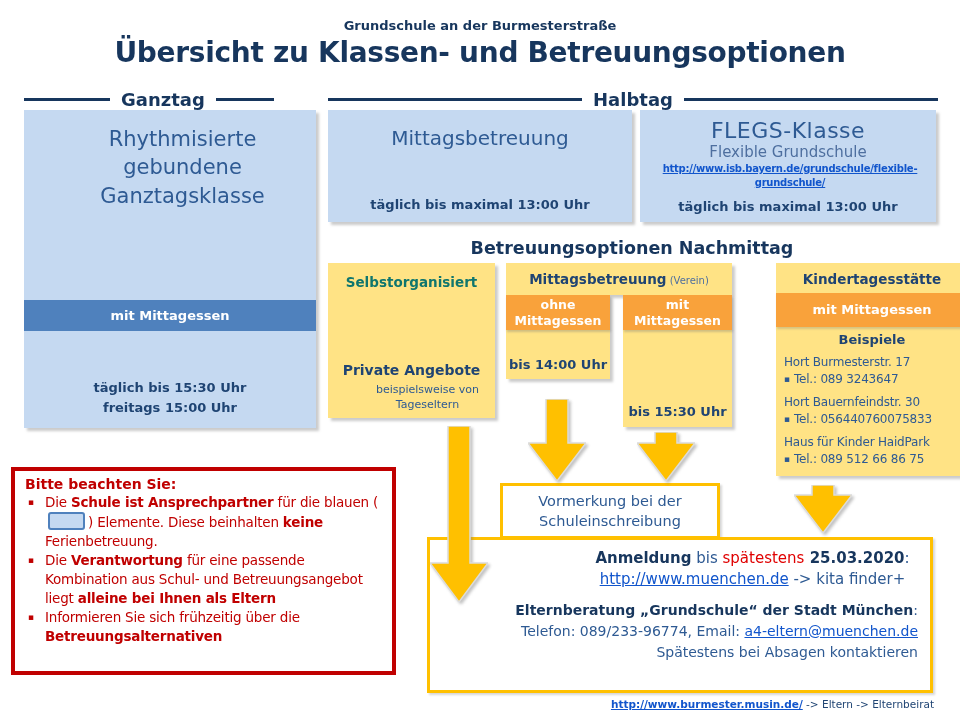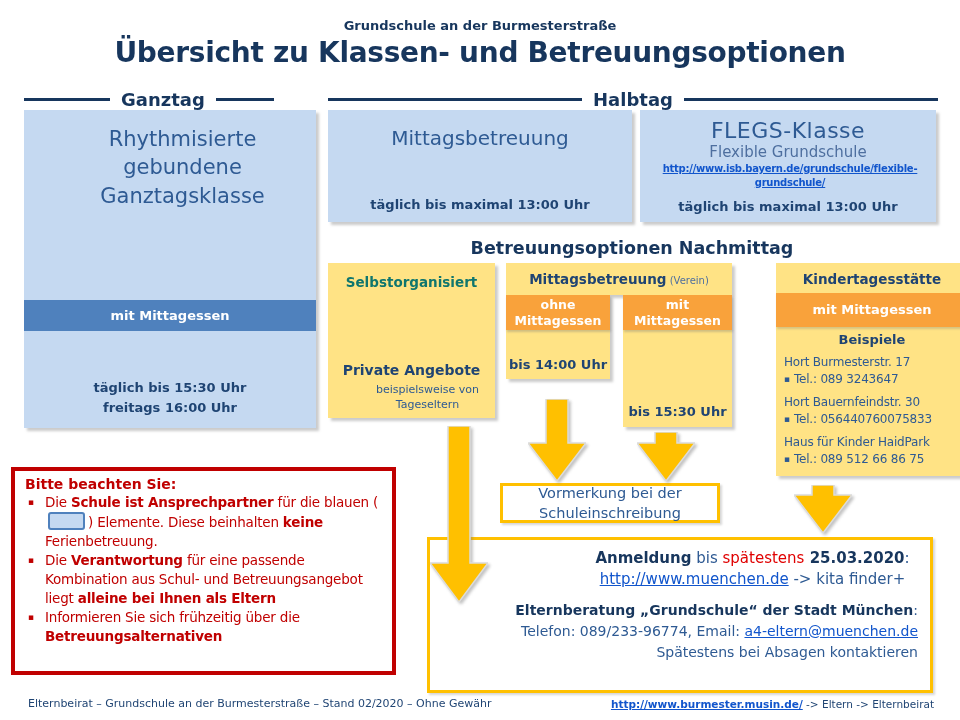--- a/index.html
+++ b/index.html
@@ -60,21 +60,21 @@
   
   .notice{left:11px;top:467px;width:385px;height:208px;border:4px solid #C00000;background:#fff;
           padding:5px 8px 0 10px;color:#C00000;}
   .notice .ttl{font-size:14px;font-weight:bold;margin-bottom:1px;}
   .nrow{display:flex;font-size:13.5px;line-height:19px;letter-spacing:-0.2px;}
   .nrow .mk{flex:0 0 17px;font-size:9px;line-height:19px;text-align:left;padding-left:3px;}
   .nrow .tx{flex:1;}
   .swatch{display:inline-block;width:33px;height:14px;background:#C5D9F1;border:2px solid #4F81BD;
           border-radius:3px;vertical-align:-3px;margin:0 3px;}
   
-  .vormerkung{left:500px;top:483px;width:220px;height:40px;background:#fff;border:3px solid #FFC000;
+  .vormerkung{left:500px;top:483px;width:220px;height:56px;background:#fff;border:3px solid #FFC000;
           display:flex;flex-direction:column;justify-content:center;text-align:center;
           font-size:14.5px;color:#2E5A93;line-height:1.4;box-shadow:2px 2px 2px rgba(140,140,140,0.35);}
   .anmeldung{left:427px;top:537px;width:506px;height:156px;background:#fff;border:3.5px solid #FFC000;
           padding:8px 12px;box-shadow:2px 2px 2px rgba(140,140,140,0.35);}
   .an-top{margin-left:145px;text-align:center;font-size:15px;line-height:21px;color:#2E5A93;}
   .an-top .b{font-weight:bold;color:#17365D;}
   .an-top .r{color:#E00000;}
   .an-bottom{margin-top:10px;font-size:14px;line-height:21px;color:#2E5A93;text-align:right;}
   .an-bottom .ttl{font-size:14px;font-weight:bold;color:#17365D;}
   
@@ -101,21 +101,21 @@
     <div class="rule" style="flex:1;"></div>
     <div class="lbl">Halbtag</div>
     <div class="rule" style="flex:1;"></div>
   </div>
 
   <div class="abs bluebox shadow box-ganztag">
     <div class="ttl">Rhythmisierte gebundene Ganztagsklasse</div>
     <div class="band">mit Mittagessen</div>
     <div class="times">
       <div>täglich bis 15:30 Uhr</div>
-      <div>freitags 16:00 Uhr</div>
+      <div>freitags 15:00 Uhr</div>
     </div>
   </div>
 
   <div class="abs bluebox shadow box-vormittag">
     <div class="ttl">Mittagsbetreuung</div>
     <div class="btime">täglich bis maximal 13:00 Uhr</div>
   </div>
 
   <div class="abs bluebox shadow box-flegs">
     <div class="ttl">FLEGS-Klasse</div>
@@ -201,16 +201,15 @@
   <svg class="arrow" style="left:528px;top:399px;" width="58" height="82">
     <polygon points="18,0 40,0 40,44 58,44 29,82 0,44 18,44" fill="#FFC000" stroke="#DCDCDC" stroke-width="1.5"></polygon>
   </svg>
   <svg class="arrow" style="left:637px;top:432px;" width="58" height="49">
     <polygon points="18,0 40,0 40,11 58,11 29,49 0,11 18,11" fill="#FFC000" stroke="#DCDCDC" stroke-width="1.5"></polygon>
   </svg>
   <svg class="arrow" style="left:794px;top:485px;" width="58" height="48">
     <polygon points="18,0 40,0 40,10 58,10 29,48 0,10 18,10" fill="#FFC000" stroke="#DCDCDC" stroke-width="1.5"></polygon>
   </svg>
 
-  <div class="abs footer-l">Elternbeirat – Grundschule an der Burmesterstraße – Stand 02/2020 – Ohne Gewähr</div>
   <div class="abs footer-r"><a class="link">http://www.burmester.musin.de/</a><span> -&gt; Eltern -&gt; Elternbeirat</span></div>
 
 </div>
 
 </body></html>

